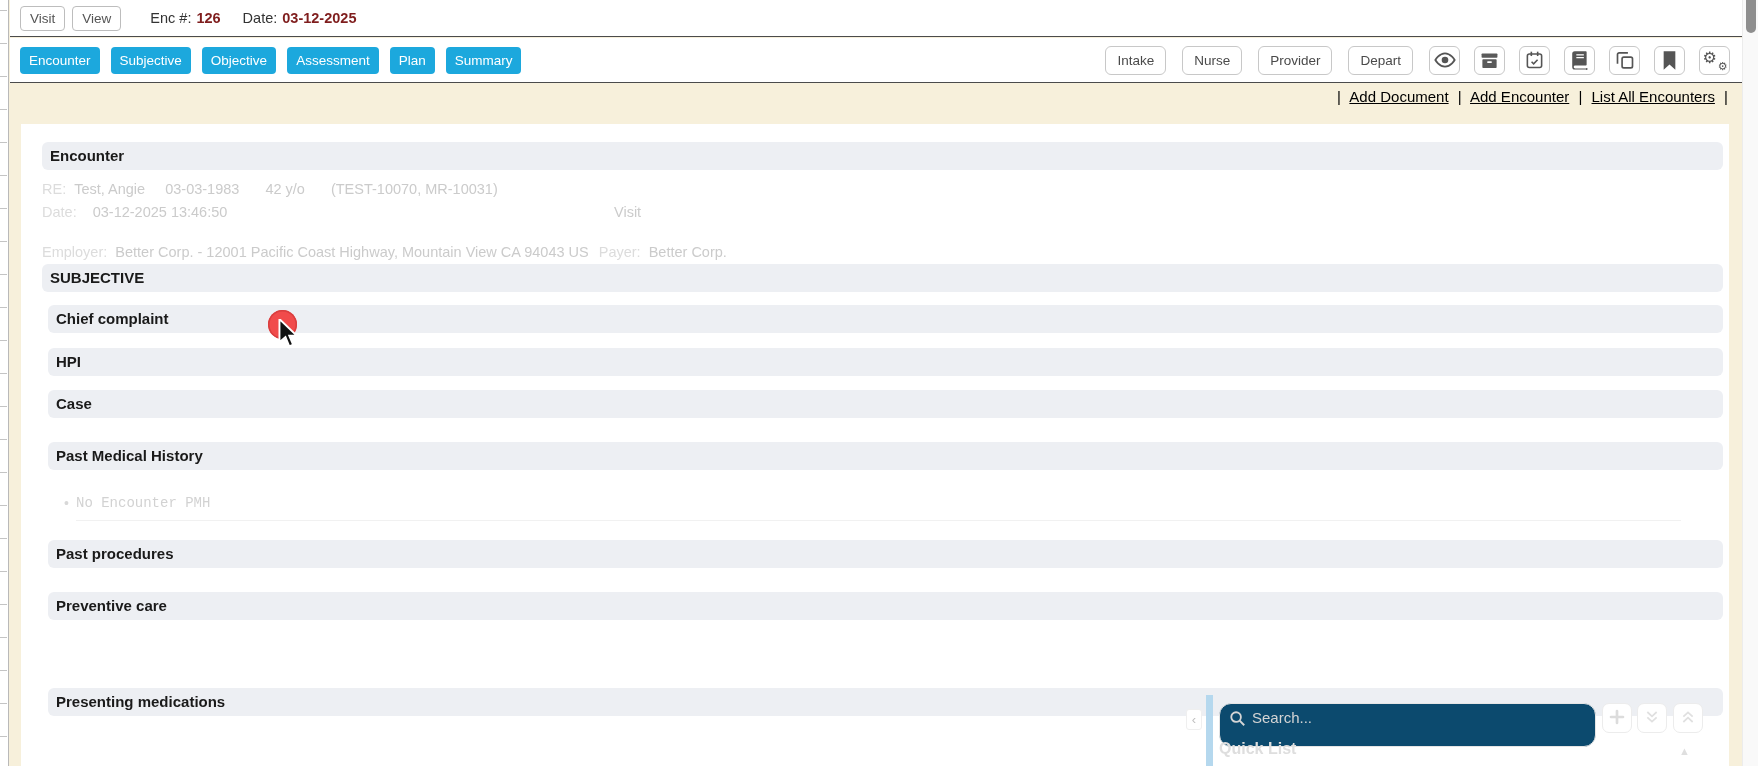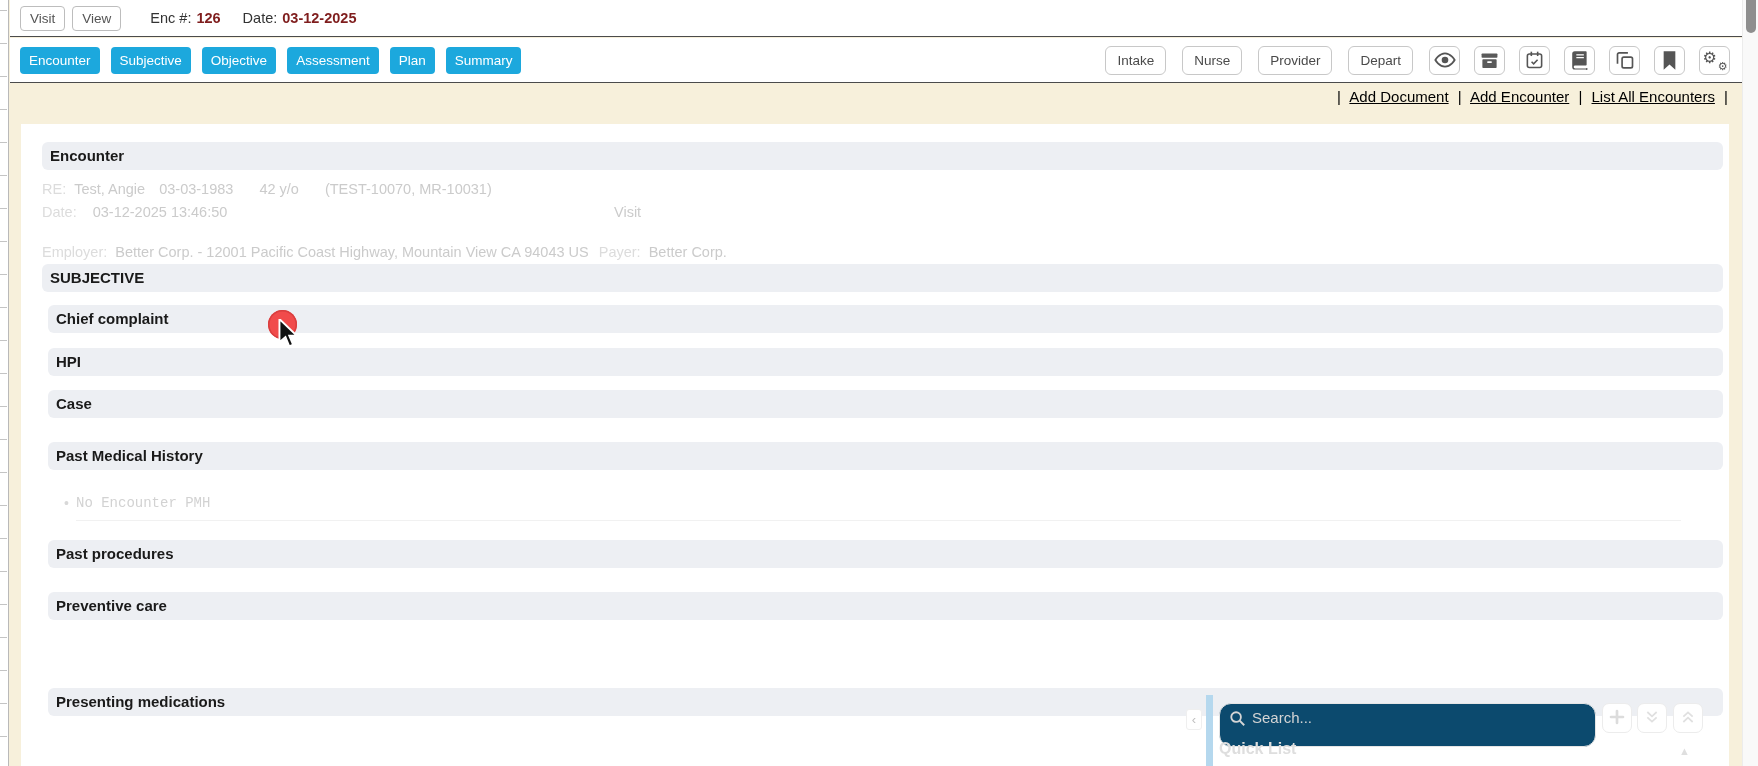--- a/index.html
+++ b/index.html
@@ -182,21 +182,21 @@
   <span class="sep">|</span>
 </div>
 
 <div class="content-panel">
 
   <div class="bar" style="top:18px;">Encounter</div>
 
   <div class="faded" style="left:21px; top:57px;">
     <span class="lbl">RE:</span>
     <span style="margin-left:4px;">Test, Angie</span>
-    <span style="margin-left:10px;">03-03-1983</span>
+    <span style="margin-left:16px;">03-03-1983</span>
     <span style="margin-left:22px;">42 y/o</span>
     <span style="margin-left:22px;">(TEST-10070, MR-10031)</span>
   </div>
 
   <div class="faded" style="left:21px; top:80px;">
     <span class="lbl">Date:</span>
     <span style="margin-left:12px;">03-12-2025 13:46:50</span>
   </div>
   <div class="faded" style="left:593px; top:80px;">Visit</div>
 

